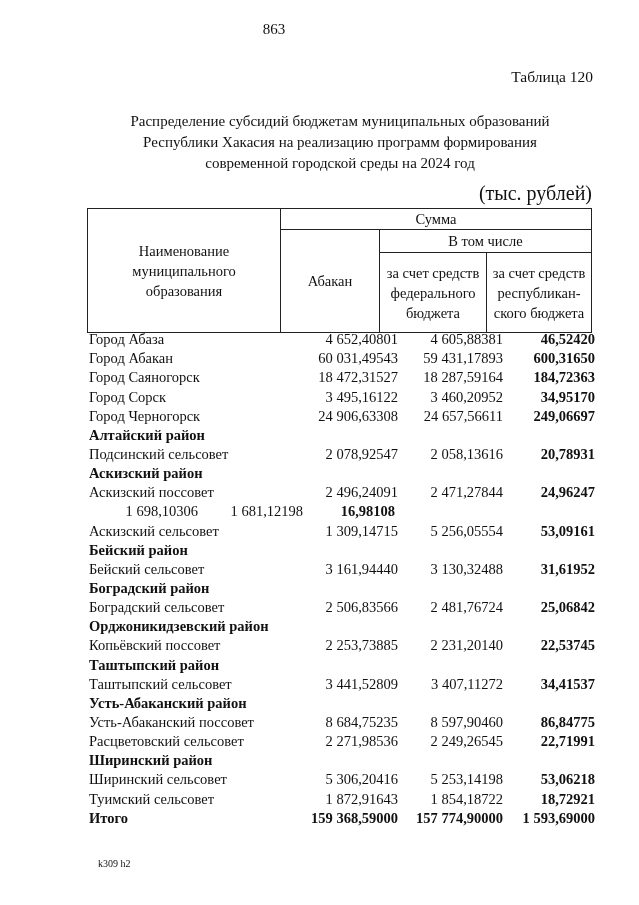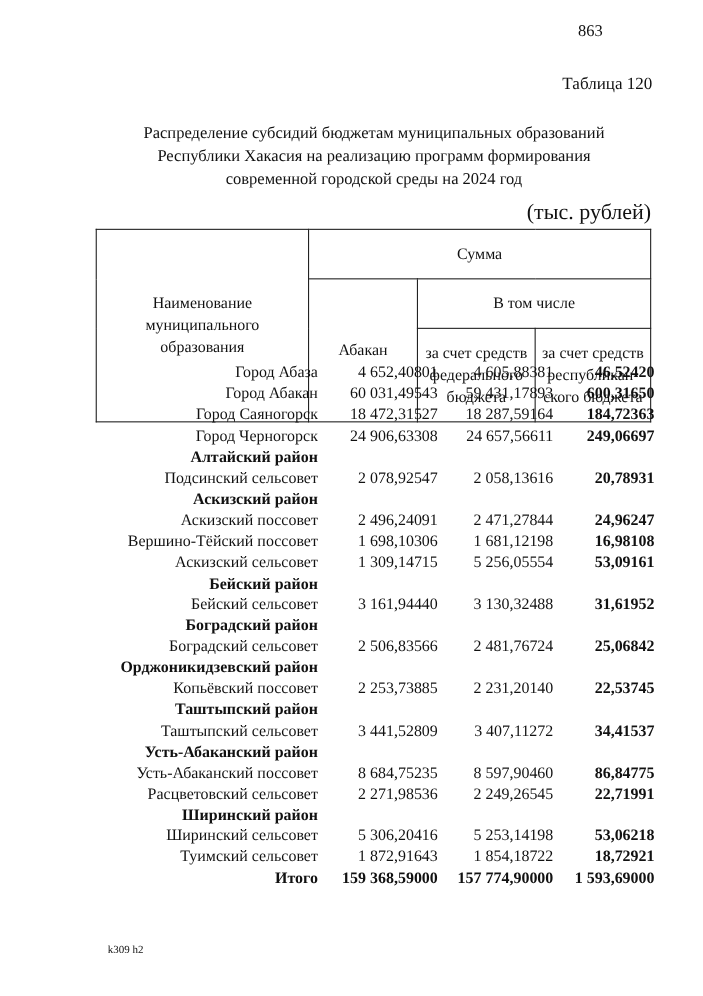--- a/index.html
+++ b/index.html
@@ -2,50 +2,50 @@
 <html><head>
 <meta charset="utf-8">
 <style>
   html, body { margin: 0; padding: 0; background: #ffffff; }
   body {
     width: 639px; height: 905px; position: relative; overflow: hidden;
     font-family: "Liberation Serif", "DejaVu Serif", serif;
     color: #111111;
   }
   .page-number {
-    position: absolute; top: 21px; left: 0; width: 548px; text-align: right;
+    position: absolute; top: 21px; left: 0; width: 548px; text-align: center;
     font-size: 15px;
   }
   .table-label {
     position: absolute; top: 68px; right: 46px; font-size: 15.5px; font-family: Liberation Serif, serif;
   }
   .title {
     position: absolute; top: 111px; left: 90px; width: 500px; text-align: center;
     font-weight: normal; font-size: 15px; line-height: 21px;
   }
   .units {
     position: absolute; top: 182px; right: 47px; font-size: 20px;
   }
   .header-table {
     position: absolute; left: 87px; top: 208px; width: 504px; height: 120px;
     border-collapse: collapse; table-layout: fixed;
     font-size: 14.5px;
   }
   .header-table td {
     border: 1px solid #222; text-align: center; vertical-align: middle;
-    padding: 12px 2px; line-height: 20px;
+    padding: 0 2px; line-height: 20px;
   }
   .rows {
     position: absolute; left: 89px; top: 330px; width: 506px;
     font-size: 14.5px;
   }
   .row {
     display: flex; height: 19.15px; line-height: 19px; align-items: flex-end;
   }
-  .row .name { width: 200px; white-space: nowrap; text-align: right; }
+  .row .name { width: 200px; white-space: nowrap; }
   .row .v1 { width: 109px; text-align: right; }
   .row .v2 { width: 105px; text-align: right; }
   .row .v3 { width: 92px; text-align: right; font-weight: bold; }
   .row.bold { font-weight: bold; }
   .row.group .name { font-weight: bold; margin-top: 16px; }
   .footer-code {
     position: absolute; top: 858px; left: 98px; font-size: 10px;
   }
 </style>
 </head>
@@ -98,20 +98,26 @@
       <div class="v2">59 431,17893</div>
       <div class="v3">600,31650</div>
     </div>
     <div class="row">
       <div class="name">Город Саяногорск</div>
       <div class="v1">18 472,31527</div>
       <div class="v2">18 287,59164</div>
       <div class="v3">184,72363</div>
     </div>
     <div class="row">
+      <div class="name">Город Сорск</div>
+      <div class="v1">3 495,16122</div>
+      <div class="v2">3 460,20952</div>
+      <div class="v3">34,95170</div>
+    </div>
+    <div class="row">
       <div class="name">Город Черногорск</div>
       <div class="v1">24 906,63308</div>
       <div class="v2">24 657,56611</div>
       <div class="v3">249,06697</div>
     </div>
     <div class="row group">
       <div class="name">Алтайский район</div>
       <div class="v1"></div>
       <div class="v2"></div>
       <div class="v3"></div>
@@ -128,21 +134,20 @@
       <div class="v2"></div>
       <div class="v3"></div>
     </div>
     <div class="row">
       <div class="name">Аскизский поссовет</div>
       <div class="v1">2 496,24091</div>
       <div class="v2">2 471,27844</div>
       <div class="v3">24,96247</div>
     </div>
     <div class="row">
-      <div class="name">Вершино-Тёйский поссовет</div>
       <div class="v1">1 698,10306</div>
       <div class="v2">1 681,12198</div>
       <div class="v3">16,98108</div>
     </div>
     <div class="row">
       <div class="name">Аскизский сельсовет</div>
       <div class="v1">1 309,14715</div>
       <div class="v2">5 256,05554</div>
       <div class="v3">53,09161</div>
     </div>

